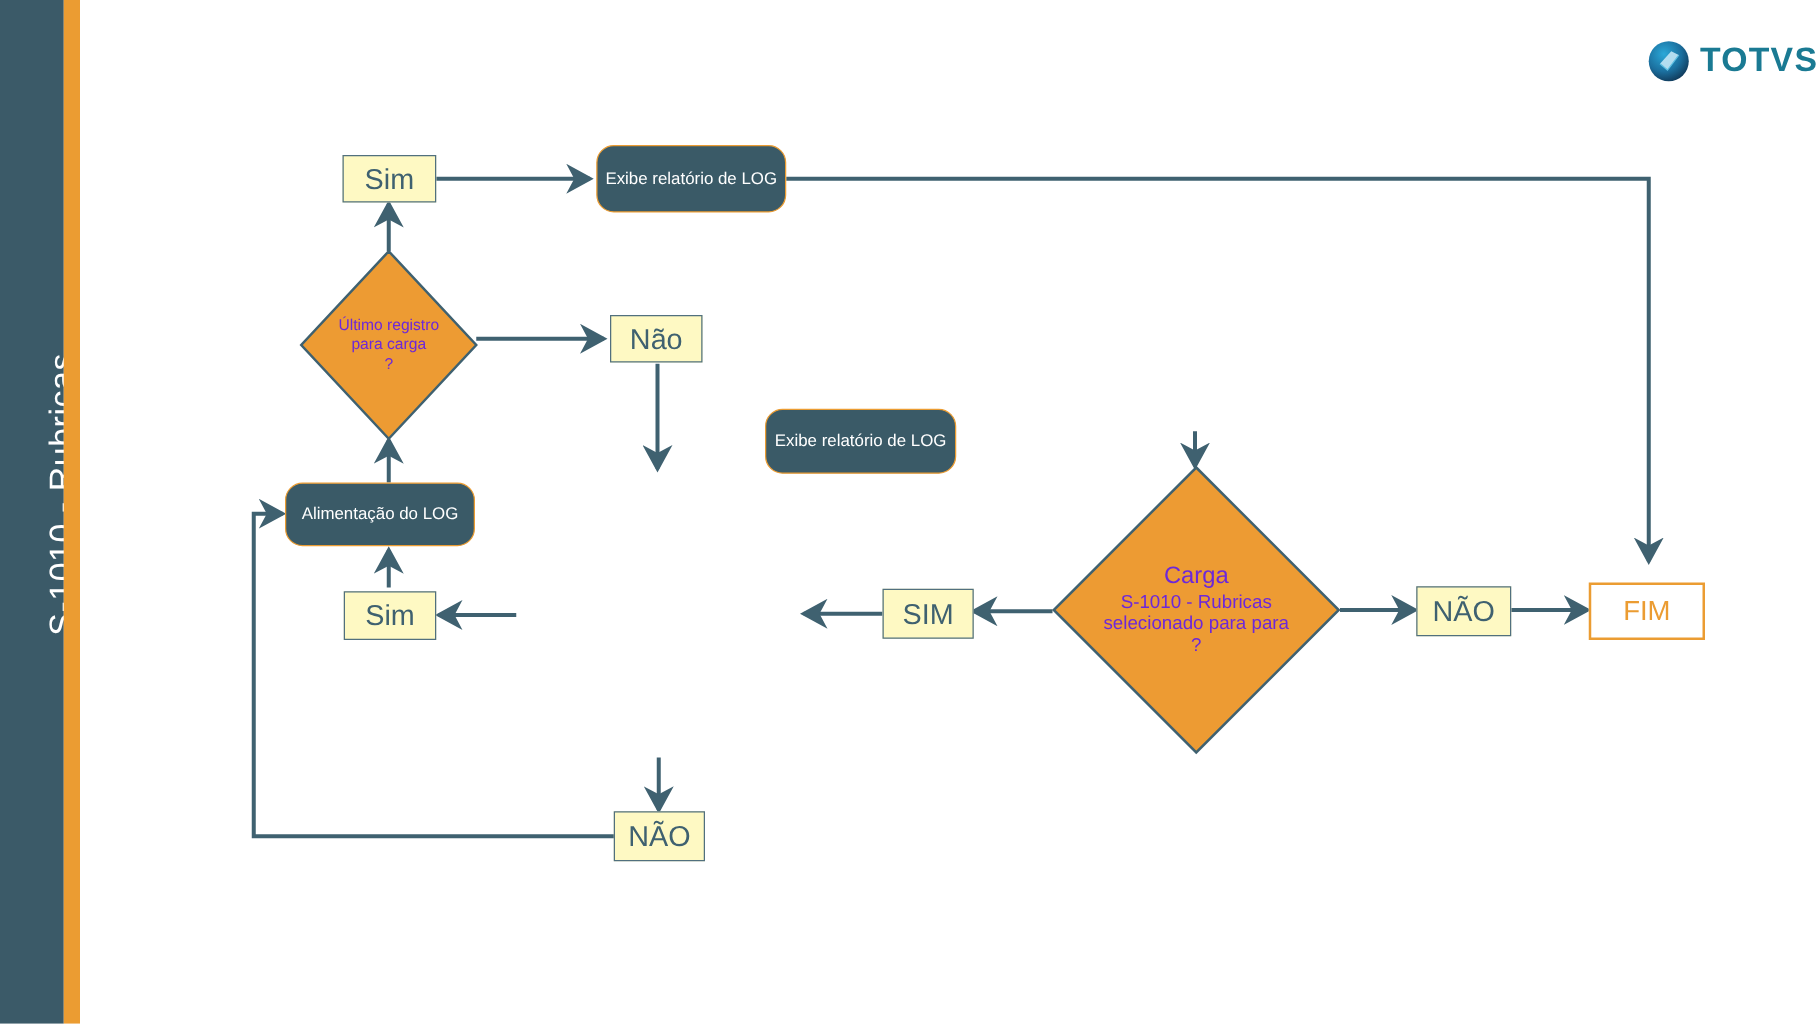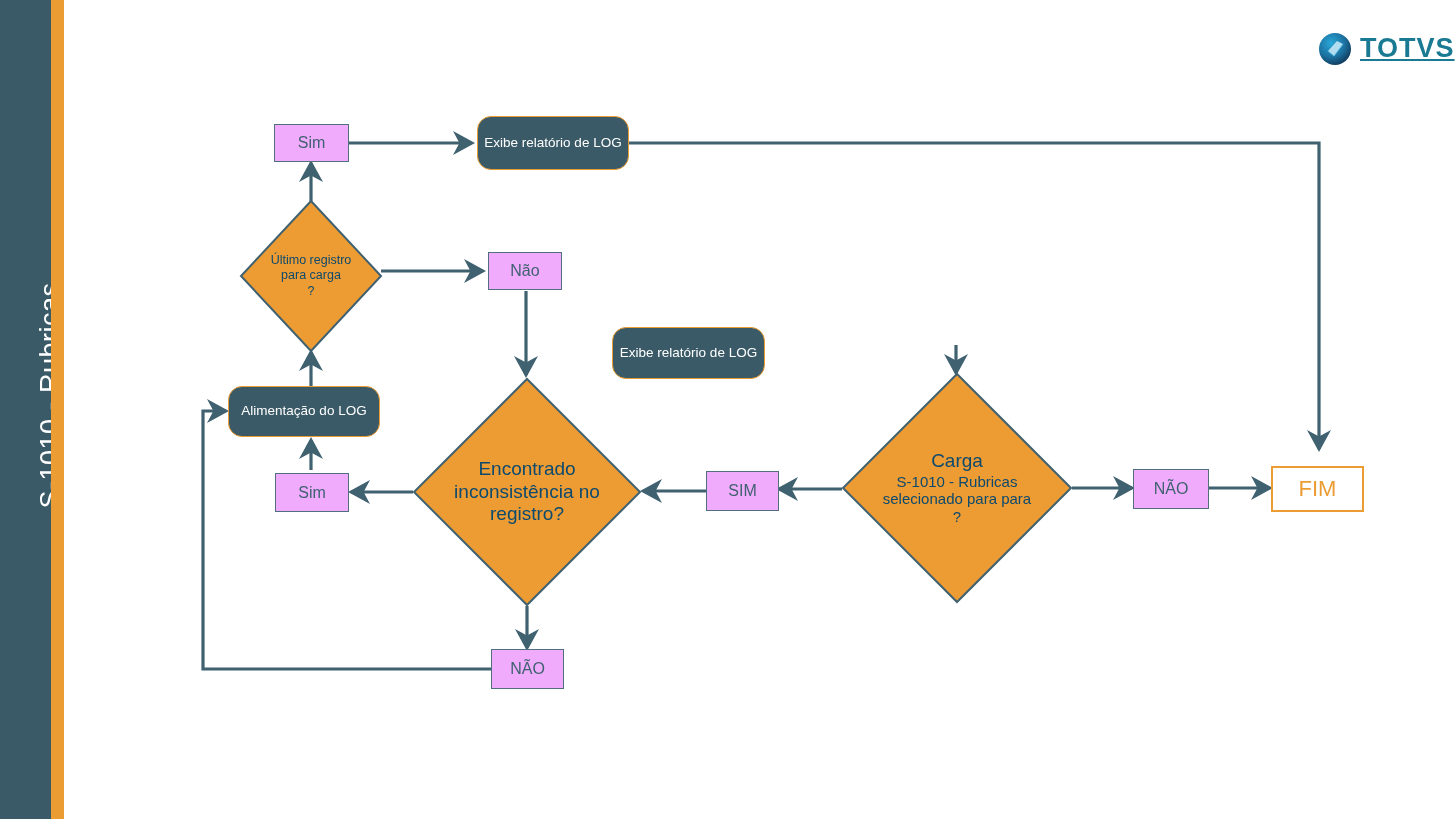--- a/index.html
+++ b/index.html
@@ -36,59 +36,58 @@
   }
 
   
   .logo{position:absolute;left:1318px;top:30px;width:120px;height:40px;}
   .logo-mark{position:absolute;left:0;top:2px;width:34px;height:34px;}
   .logo-text{
     position:absolute;left:42px;top:3px;
     font-size:27px;font-weight:bold;letter-spacing:1px;
     color:#1a7a93;
     font-family:"Liberation Sans", sans-serif;
-    text-decoration:underline;
   }
 
   
   svg.wires{position:absolute;left:0;top:0;width:1455px;height:819px;pointer-events:none;}
 
   
   .node{position:absolute;box-sizing:border-box;display:flex;align-items:center;justify-content:center;text-align:center;}
 
   .pill{
     background:#3a5a67;
     border:1.6px solid #eb9c32;
     border-radius:14px;
     color:#ffffff;
     line-height:1.25;
   }
   .pill.small{font-size:13.5px;}
   .pill.big{font-size:21px;}
 
   .label-box{
-    background:#f0abfc;
+    background:#fef9c3;
     border:1.6px solid #51707e;
     color:#3f6170;
-    font-size:16px;
+    font-size:23px;
   }
 
   .fim-box{
     background:#ffffff;
     border:2px solid #eb9c32;
     color:#eb9c32;
     font-size:22px;
   }
 
   .diamond-wrap{position:absolute;}
   .diamond-wrap svg{position:absolute;left:0;top:0;}
   .diamond-text{
     position:absolute;left:0;top:0;width:100%;height:100%;
     display:flex;flex-direction:column;align-items:center;justify-content:center;
-    color:#0c4a6e;text-align:center;line-height:1.18;
+    color:#6d28d9;text-align:center;line-height:1.18;
     pointer-events:none;
   }
   .dia-title{font-size:19px;}
   .dia-sub{font-size:15px;}
   .dia-small{font-size:12.5px;line-height:1.22;}
 </style>
 </head>
 <body>
 
 <div id="stage">
@@ -182,30 +181,20 @@
   </div>
 
   <div class="node pill small" style="left:228px;top:386px;width:152px;height:51px;">
     <span>Alimentação do LOG</span>
   </div>
 
   <div class="node label-box" style="left:275px;top:473px;width:74px;height:39px;">
     <span>Sim</span>
   </div>
 
-  <div class="diamond-wrap" style="left:412px;top:377px;width:230px;height:230px;">
-    <svg width="230" height="230" viewBox="0 0 230 230">
-      <polygon points="115,2 228,115 115,228 2,115" fill="#ed9b33" stroke="#3f6170" stroke-width="2"></polygon>
-    </svg>
-    <div class="diamond-text dia-title">
-      <div>Encontrado</div>
-      <div>inconsistência no</div>
-      <div>registro?</div>
-    </div>
-  </div>
 
   <div class="node label-box" style="left:706px;top:471px;width:73px;height:40px;">
     <span>SIM</span>
   </div>
 
 
   <div class="diamond-wrap" style="left:841px;top:372px;width:232px;height:232px;">
     <svg width="232" height="232" viewBox="0 0 232 232">
       <polygon points="116,2 230,116 116,230 2,116" fill="#ed9b33" stroke="#3f6170" stroke-width="2"></polygon>
     </svg>

